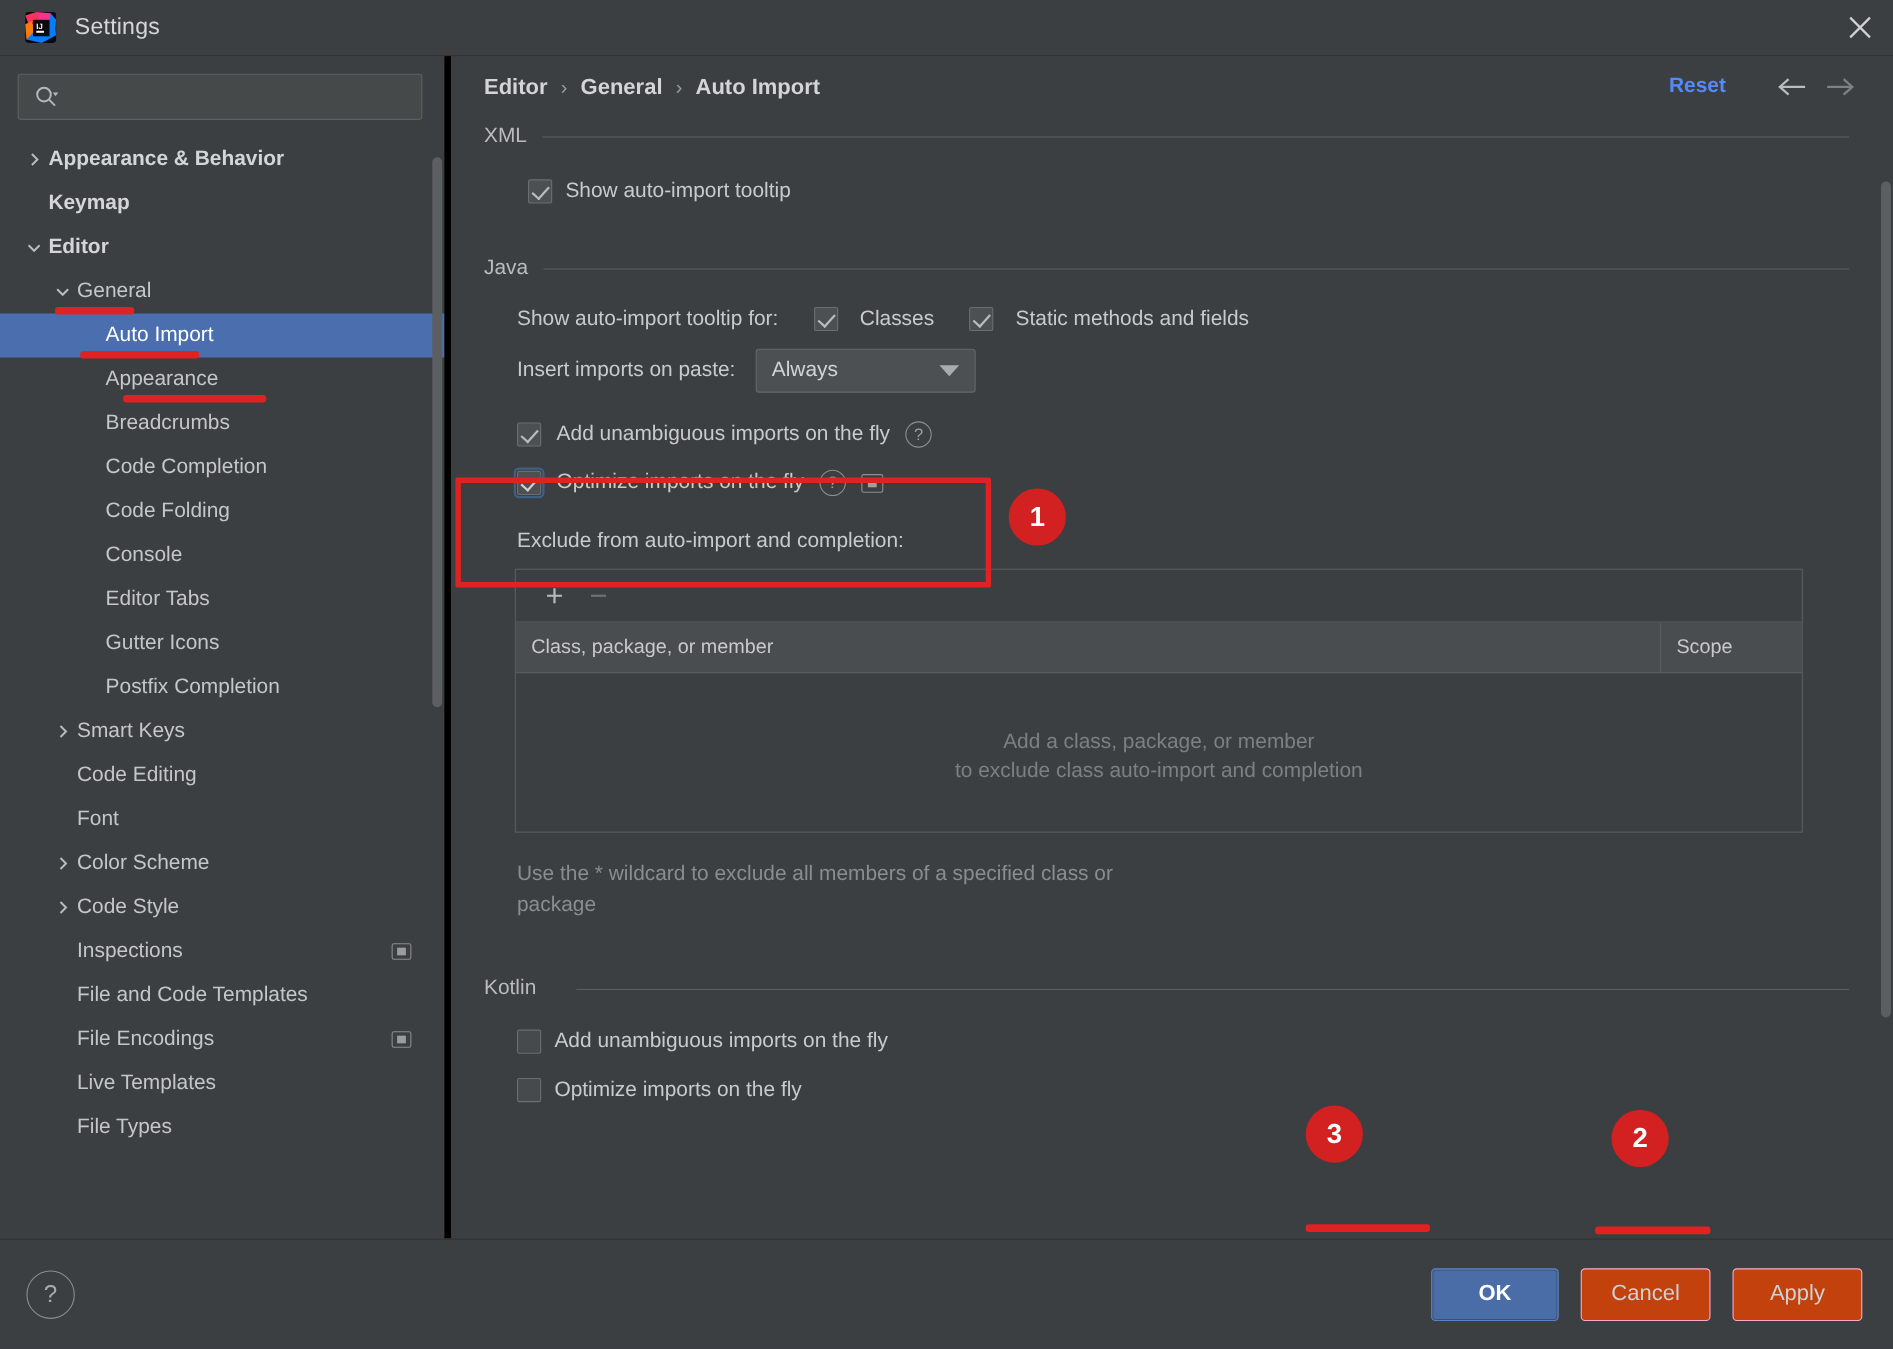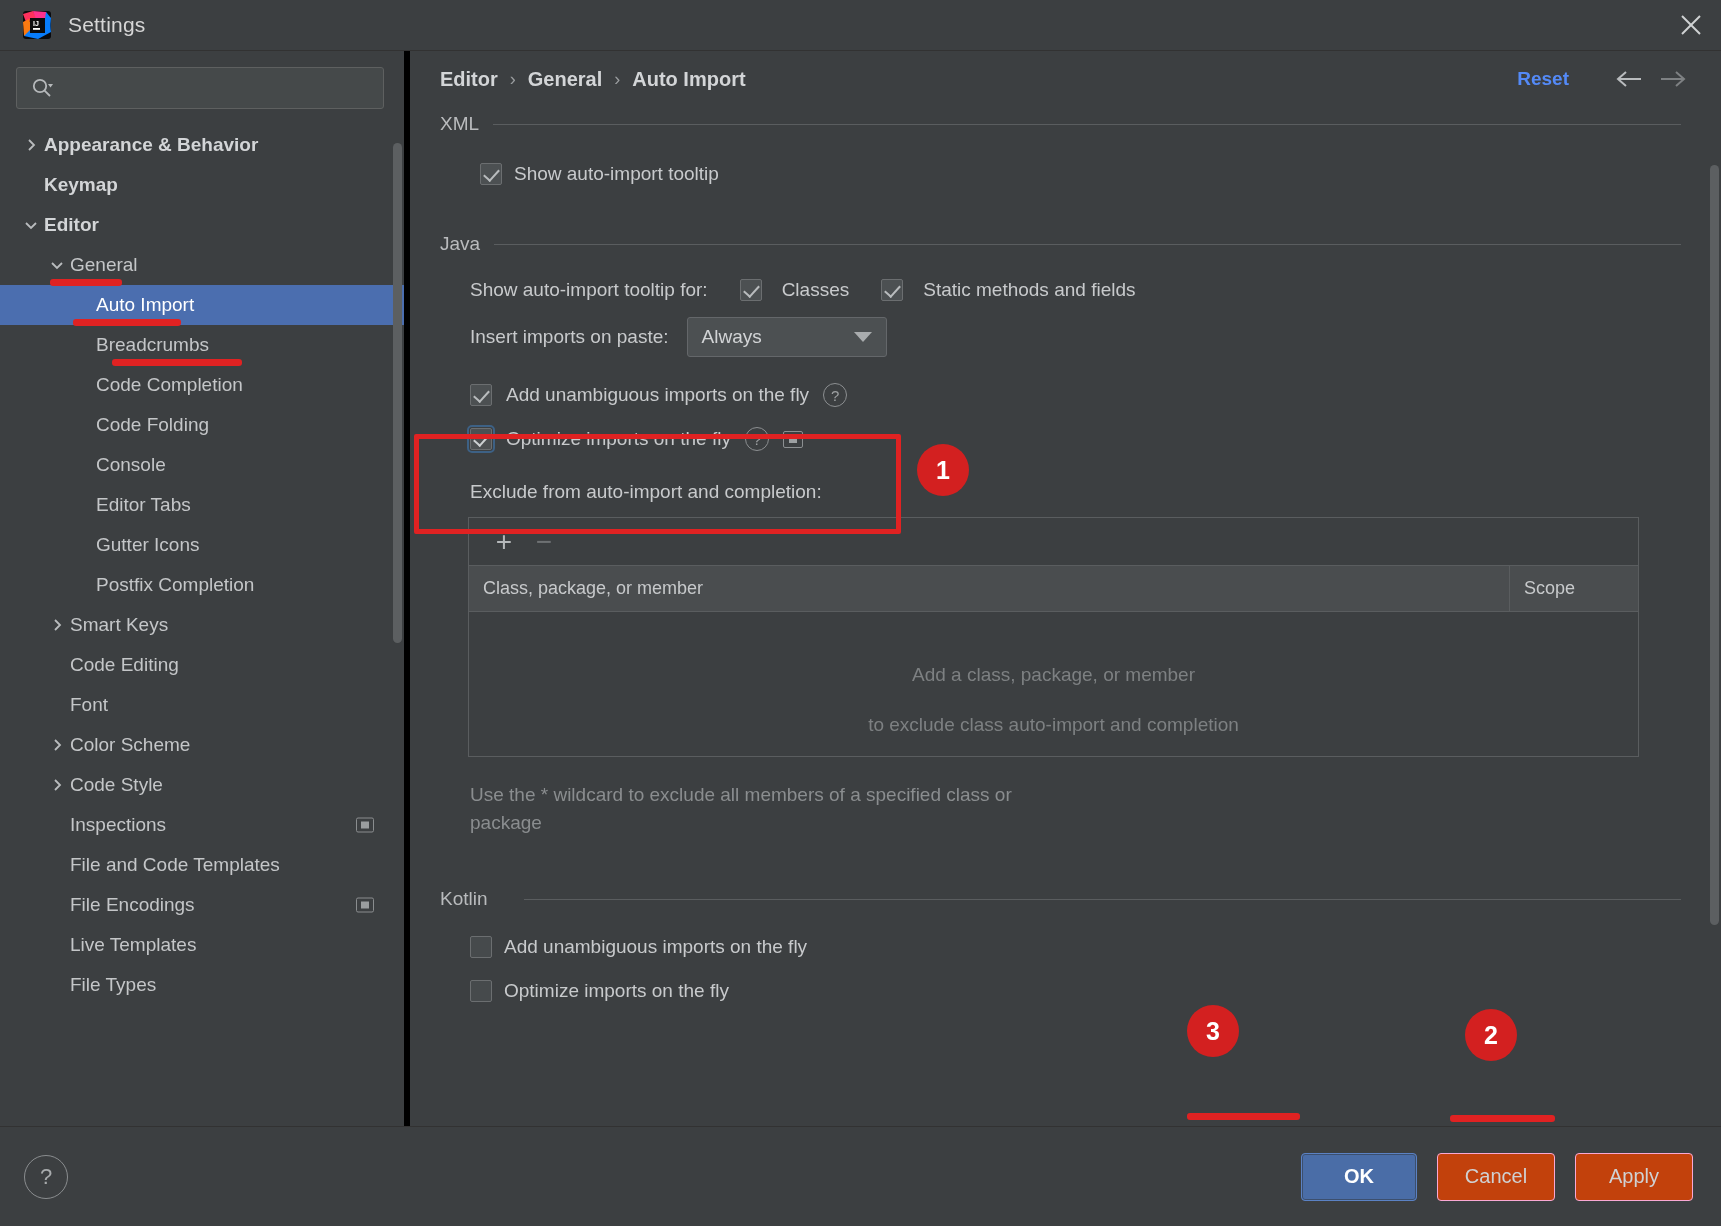--- a/index.html
+++ b/index.html
@@ -345,21 +345,21 @@
   }
   .th.c1 { flex: 1 1 auto; border-right: 1px solid #5a5d5f; }
   .th.c2 { width: 128px; flex: 0 0 128px; }
   .table-empty {
     flex: 1 1 auto;
     display: flex;
     flex-direction: column;
     align-items: center;
     justify-content: flex-start;
     padding-top: 52px;
-    gap: 28px;
+    gap: 4px;
     color: #7d8082;
     font-size: 19px;
   }
   .wildcard-hint {
     font-size: 19px;
     color: #8a8d8f;
     line-height: 1.45;
     max-width: 620px;
   }
 
@@ -518,20 +518,24 @@
               </svg>
             </span>
             <span class="lbl">General</span>
           </div>
           <div class="tree-item depth2 selected">
             <span class="tw"></span>
             <span class="lbl">Auto Import</span>
           </div>
           <div class="tree-item depth2">
             <span class="tw"></span>
+            <span class="lbl">Appearance</span>
+          </div>
+          <div class="tree-item depth2">
+            <span class="tw"></span>
             <span class="lbl">Breadcrumbs</span>
           </div>
           <div class="tree-item depth2">
             <span class="tw"></span>
             <span class="lbl">Code Completion</span>
           </div>
           <div class="tree-item depth2">
             <span class="tw"></span>
             <span class="lbl">Code Folding</span>
           </div>

